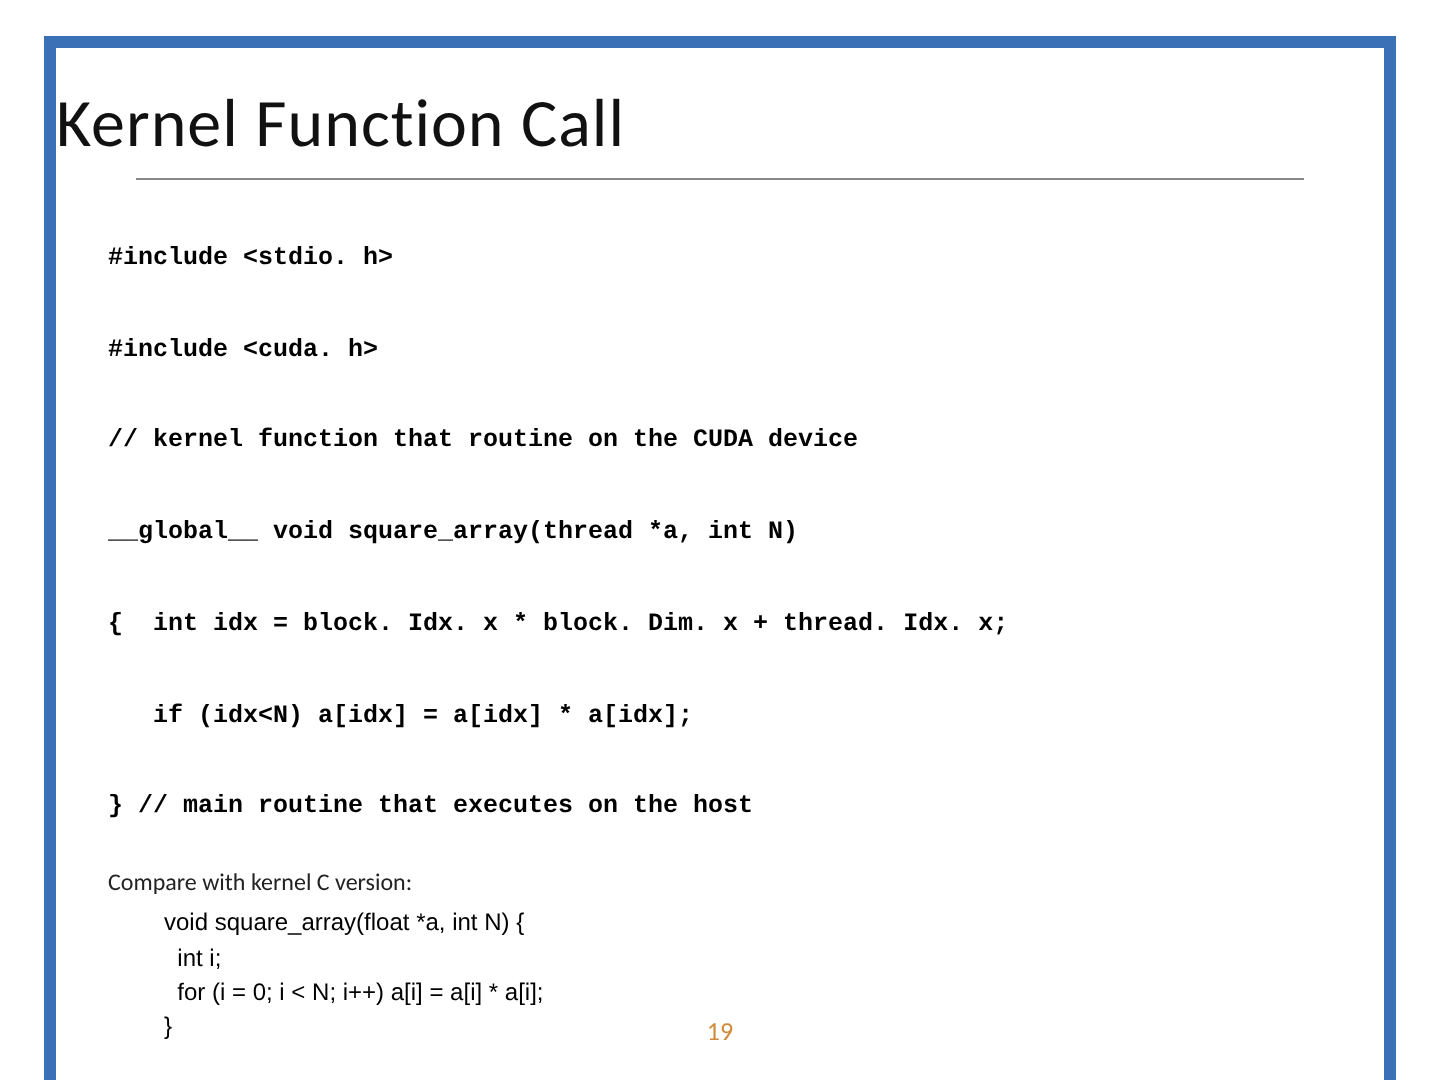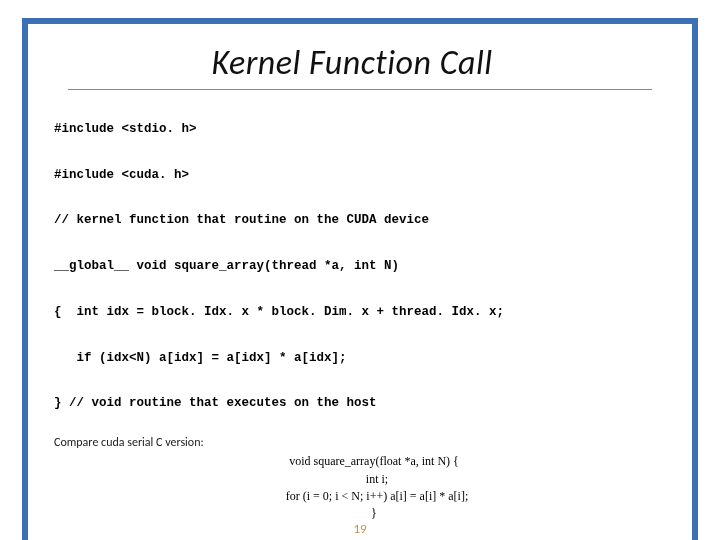--- a/index.html
+++ b/index.html
@@ -1,25 +1,25 @@
 <!DOCTYPE html>
 <html><head>
 <meta charset="utf-8">
 <style>
 body { margin:0; padding:0; font-family:Calibri,Arial,sans-serif; background:#fff; }
 .slide { width:720px; height:540px; box-sizing:border-box; position:relative; padding:18px 22px 0 22px; }
 .frame { border:6px solid #3b6fb6; border-bottom:none; height:100%; box-sizing:border-box; position:relative; }
-.title { font-size:34px; font-weight:400; color:#111; text-align:center; margin:18px 16px 6px 0; letter-spacing:0.5px;font-style:italic; }
+.title { font-size:34px; font-weight:400; color:#111; margin:18px 16px 6px 0; letter-spacing:0.5px; }
 .rule { height:1px; background:#888; margin:0 40px 14px 40px; }
 .body { padding:0 26px 0 26px; }
 .code-bold { font-family:"Courier New",monospace; font-weight:bold; font-size:12.5px; line-height:1.35; margin:0; white-space:pre-wrap; color:#000; }
 .code-bold .sp { display:block; height:12px; }
 .compare { font-size:12px; color:#222; margin:6px 0 4px 0; }
-.code-plain { font-family:Liberation Serif, serif; font-size:12px; line-height:1.45; margin:0 0 0 28px; white-space:pre; color:#000;text-align:center; }
-.pagenum { position:absolute; bottom:4px; left:0; right:0; text-align:center; font-size:13px; color:#d08a3a; }
+.code-plain { font-family:Liberation Sans, sans-serif; font-size:12px; line-height:1.45; margin:0 0 0 28px; white-space:pre; color:#000; }
+.pagenum { position:absolute; bottom:16px; left:0; right:0; text-align:center; font-size:13px; color:#d08a3a; }
 </style>
 </head>
 <body>
 
 <div class="slide">
   <div class="frame">
     <div class="title">Kernel Function Call</div>
     <div class="rule"></div>
     <div class="body">
       <div class="code-bold">
@@ -28,23 +28,23 @@
 <span>#include &lt;cuda. h&gt;</span>
 <span class="sp"></span>
 <span>// kernel function that routine on the CUDA device</span>
 <span class="sp"></span>
 <span>__global__ void square_array(thread *a, int N)</span>
 <span class="sp"></span>
 <span>{  int idx = block. Idx. x * block. Dim. x + thread. Idx. x;</span>
 <span class="sp"></span>
 <span>   if (idx&lt;N) a[idx] = a[idx] * a[idx];</span>
 <span class="sp"></span>
-<span>} // void routine that executes on the host</span>
+<span>} // main routine that executes on the host</span>
       </div>
-      <div class="compare">Compare cuda serial C version:</div>
+      <div class="compare">Compare with kernel C version:</div>
       <pre class="code-plain">void square_array(float *a, int N) {
   int i;
   for (i = 0; i &lt; N; i++) a[i] = a[i] * a[i];
 }</pre>
     </div>
     <div class="pagenum">19</div>
   </div>
 </div>
 
 </body></html>

